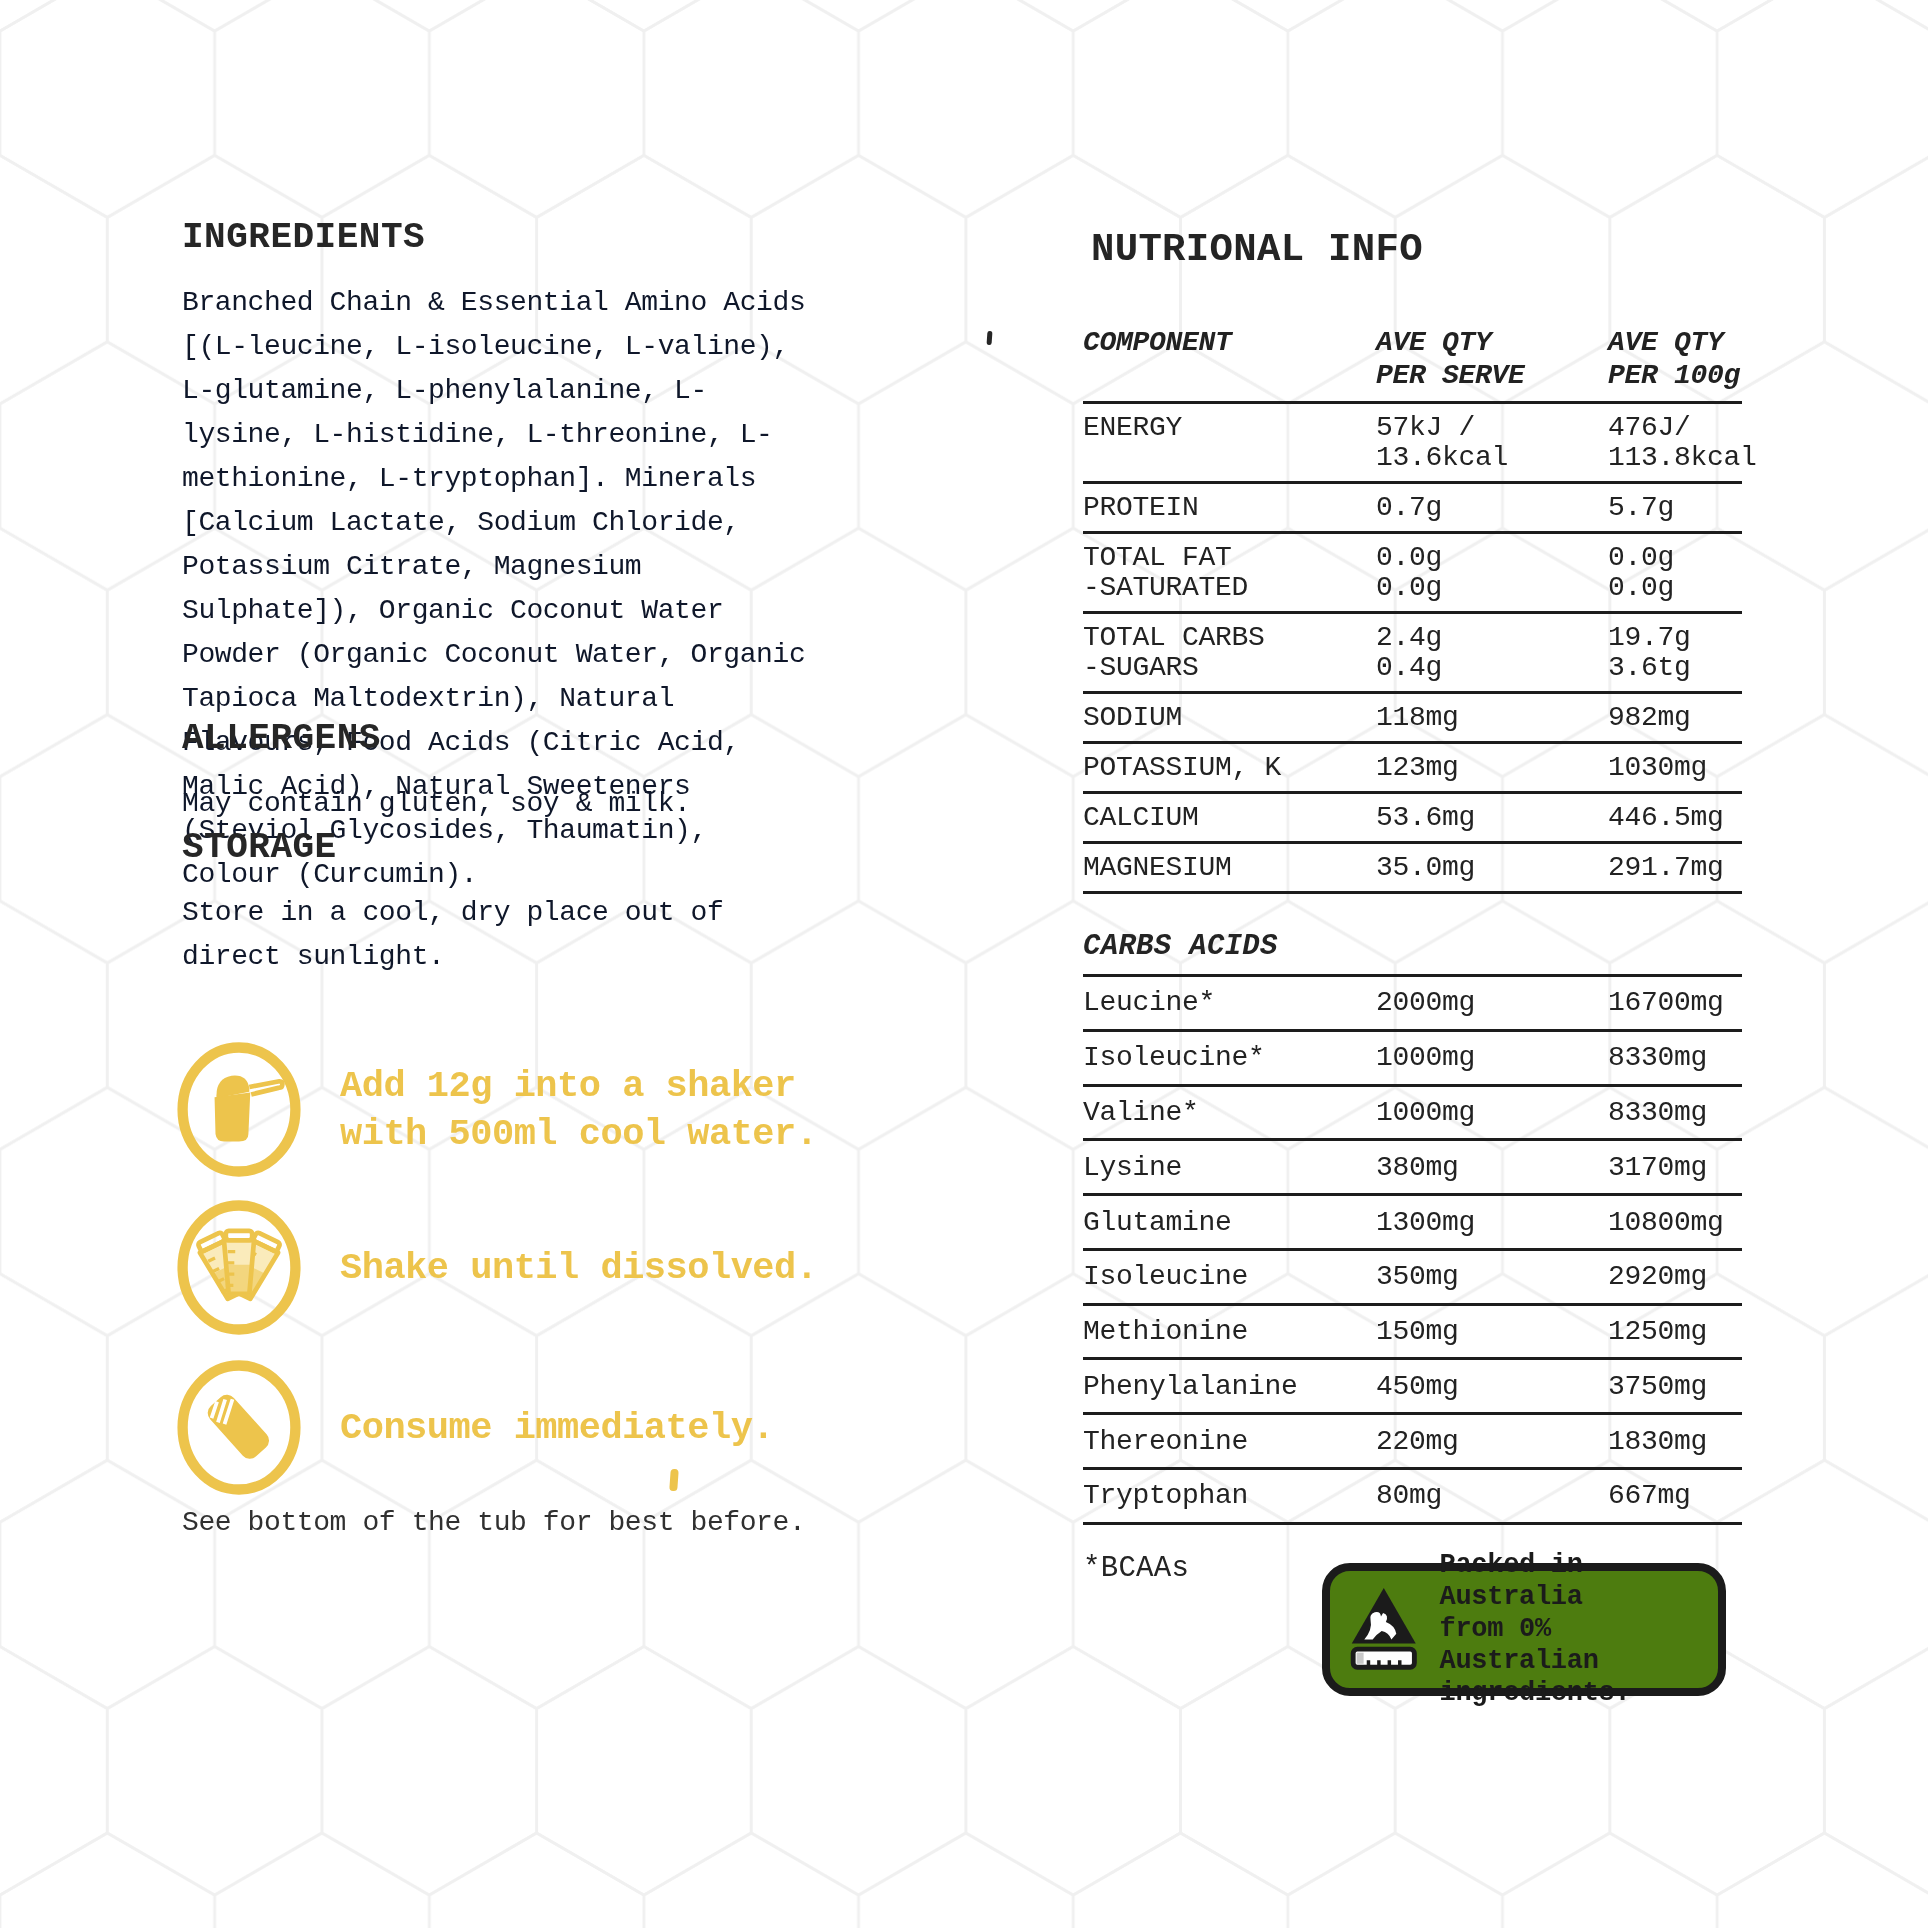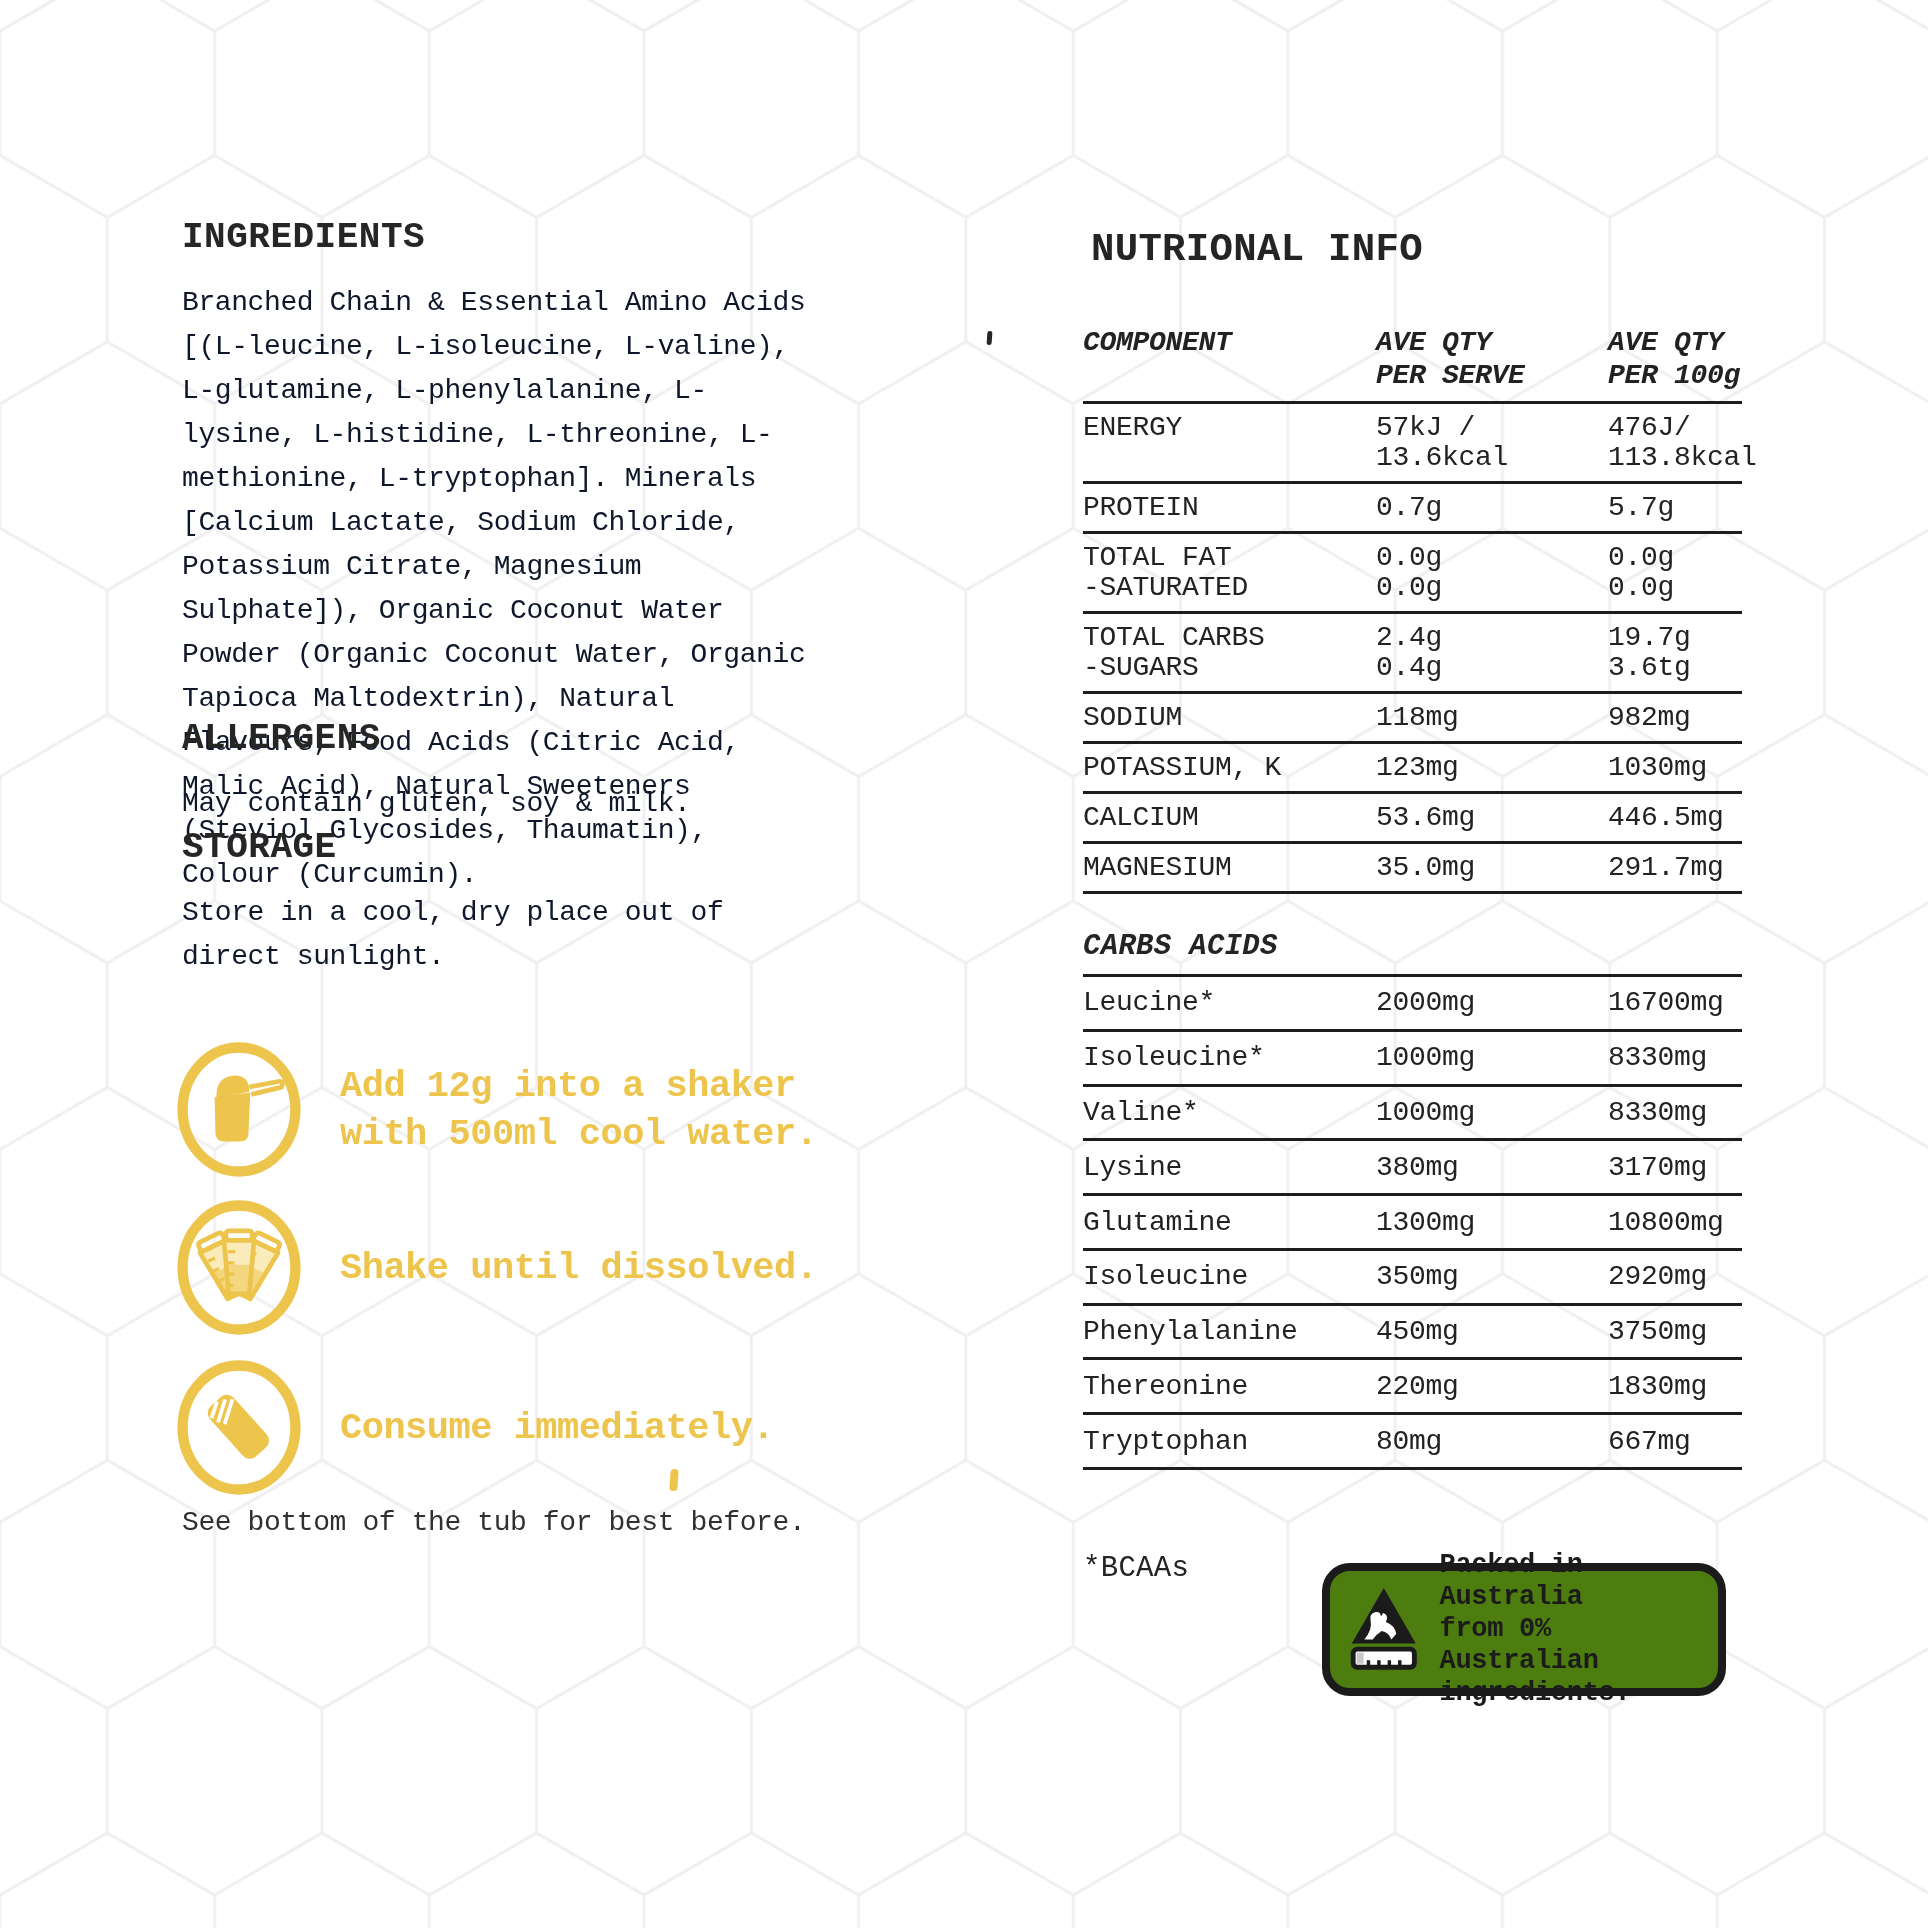--- a/index.html
+++ b/index.html
@@ -221,20 +221,25 @@
           <div class="tcell">Glutamine</div>
           <div class="tcell">1300mg</div>
           <div class="tcell">10800mg</div>
         </div>
         <div class="trow">
           <div class="tcell">Isoleucine</div>
           <div class="tcell">350mg</div>
           <div class="tcell">2920mg</div>
         </div>
         <div class="trow">
+          <div class="tcell">Methionine</div>
+          <div class="tcell">150mg</div>
+          <div class="tcell">1250mg</div>
+        </div>
+        <div class="trow">
           <div class="tcell">Phenylalanine</div>
           <div class="tcell">450mg</div>
           <div class="tcell">3750mg</div>
         </div>
         <div class="trow">
           <div class="tcell">Thereonine</div>
           <div class="tcell">220mg</div>
           <div class="tcell">1830mg</div>
         </div>
         <div class="trow">

